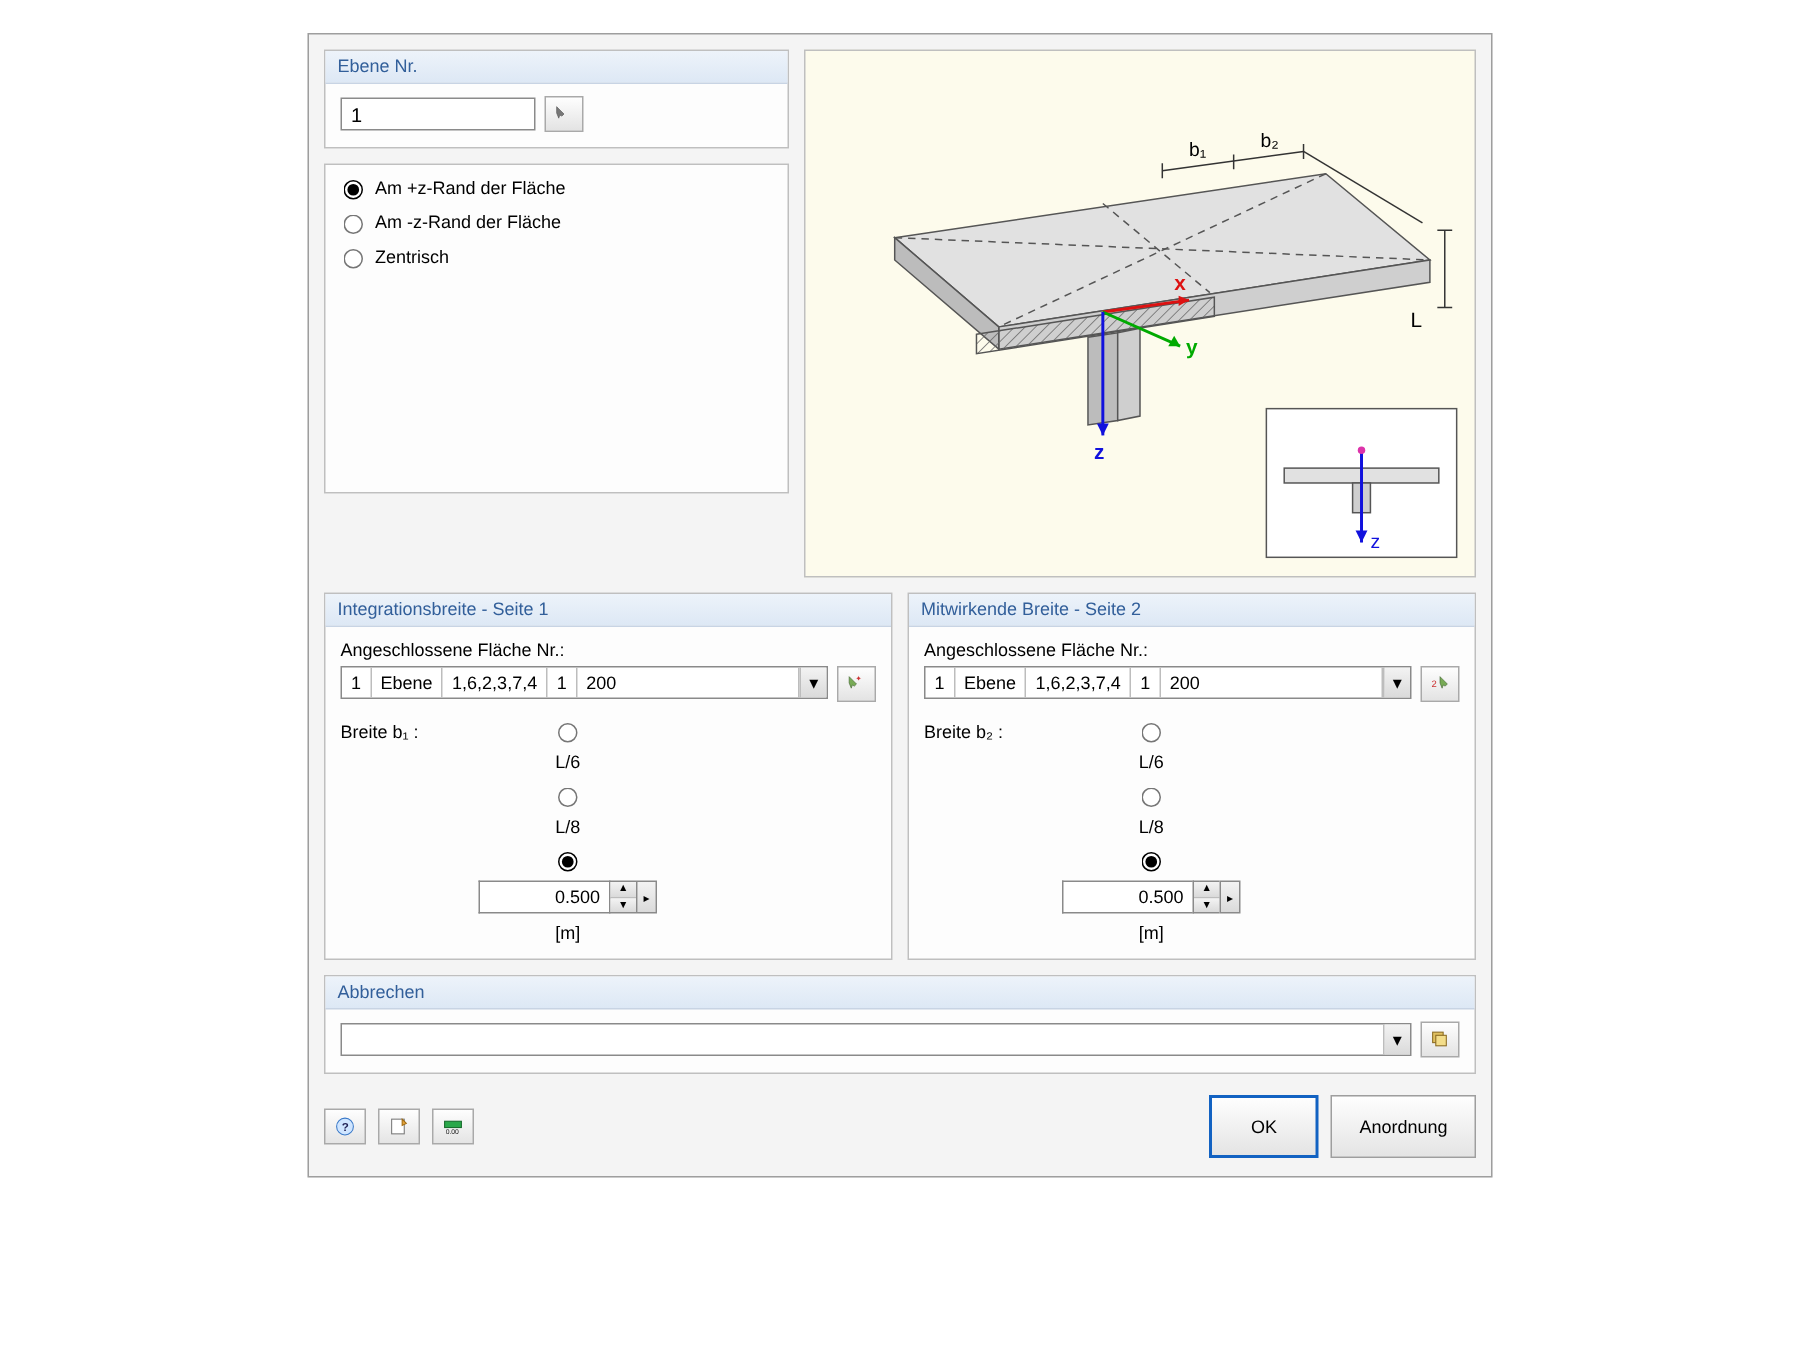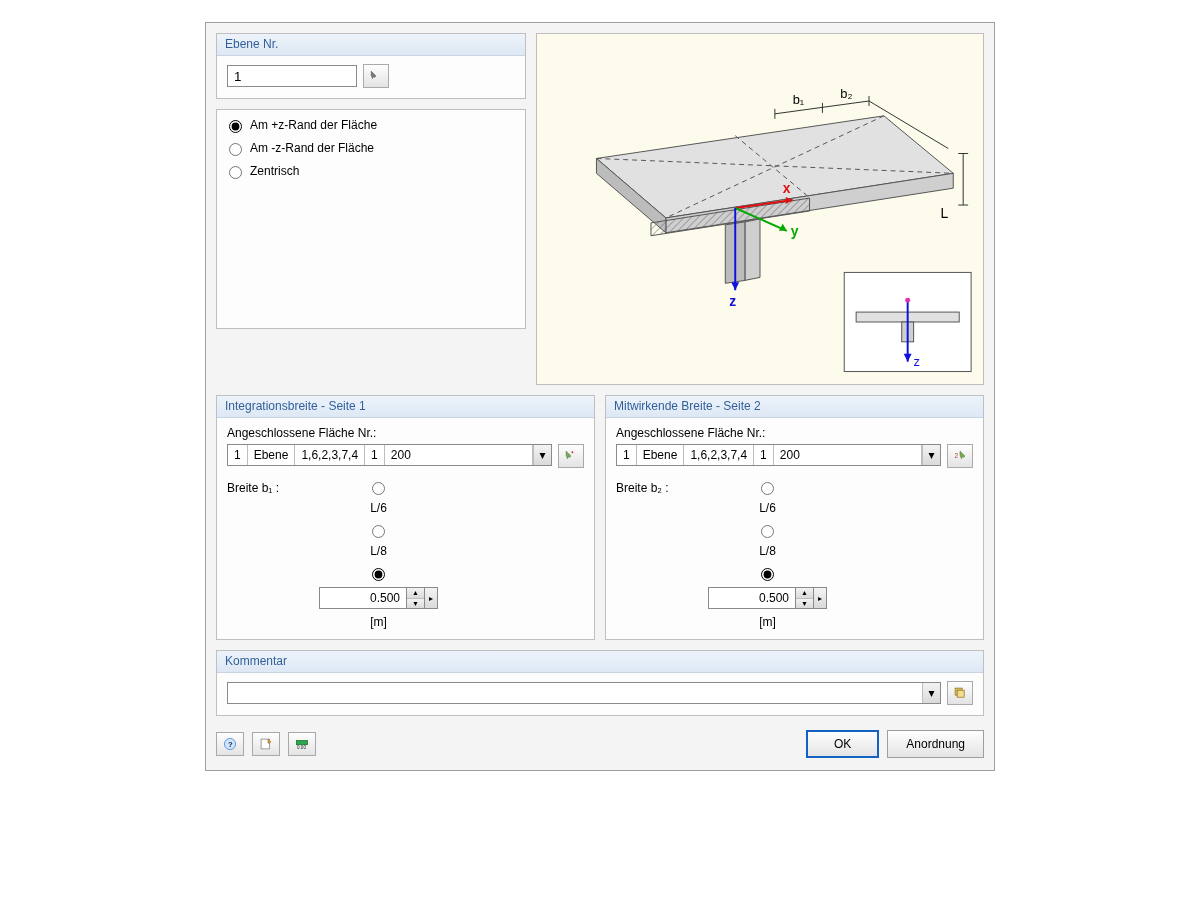--- a/index.html
+++ b/index.html
@@ -191,21 +191,21 @@
     margin-left:auto;
   }
 
   
   .footer {
     display:flex; align-items:center; gap:8px;
     padding-top: 4px;
   }
   .footer .spacer { flex:1; }
   .btn {
-    height: 28px;
+    height: 42px;
     border: 1px solid #9e9e9e;
     background: linear-gradient(#fefefe,#e4e4e4);
     padding: 0 18px;
     font-family: inherit; font-size: 12px;
   }
   .btn-primary { border: 2px solid #1262c2; padding: 0 26px; }
   .small-btn {
     width: 28px; height: 24px;
     border: 1px solid #a9a9a9;
     background: linear-gradient(#fefefe,#e4e4e4);
@@ -411,21 +411,21 @@
                   <span>[m]</span>
                 </div>
               </div>
             </div>
           </div>
         </div>
       </div>
 
 
       <div class="group">
-        <div class="gtitle">Kommentar</div>
+        <div class="gtitle">Abbrechen</div>
         <div class="gbody">
           <div class="kommentar-row">
             <div class="combo">
               <span style="flex:1;padding:0 4px"></span>
               <span class="arrow">▾</span>
             </div>
             <span class="icon-btn">
               <svg width="14" height="14" viewBox="0 0 20 20">
                 <rect x="3" y="3" width="10" height="10" fill="#e0c060" stroke="#8a6a20"></rect>
                 <rect x="6" y="6" width="10" height="10" fill="#f3dd8a" stroke="#8a6a20"></rect>

